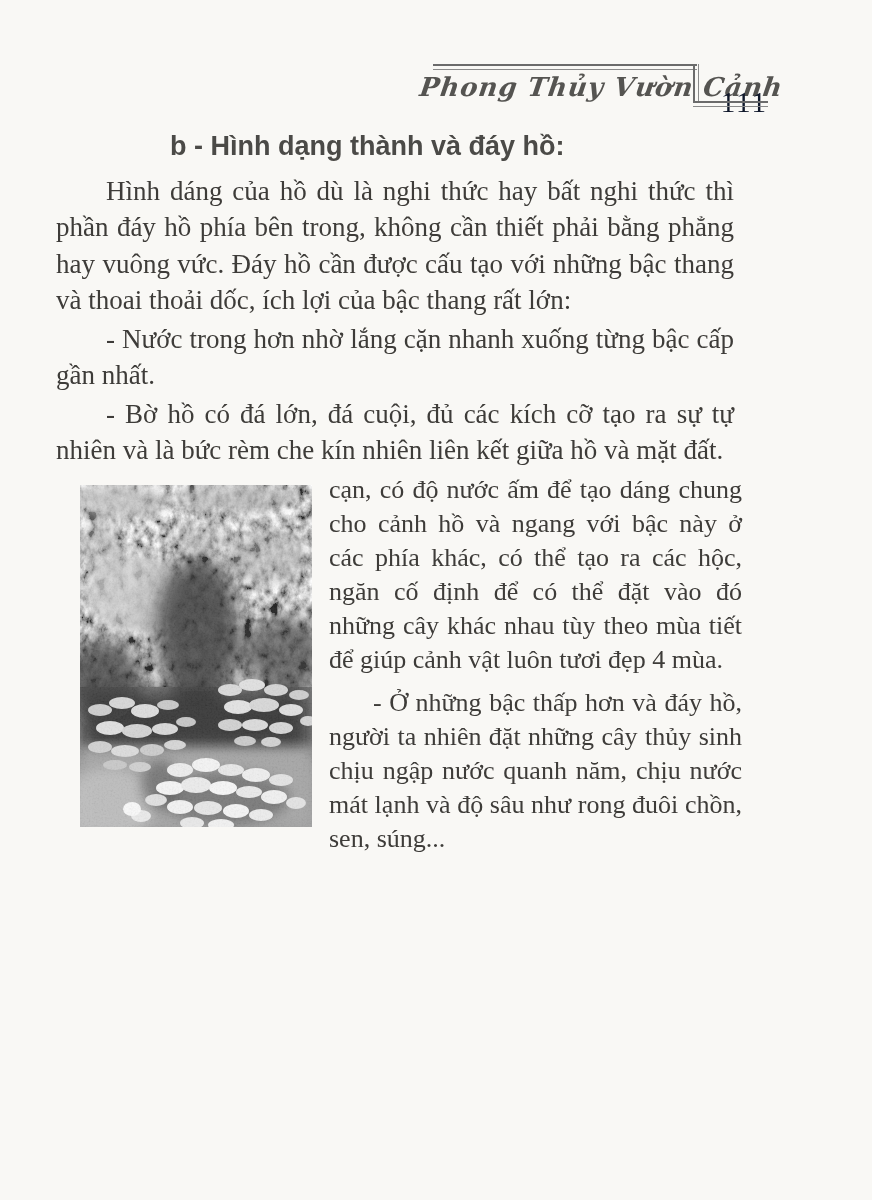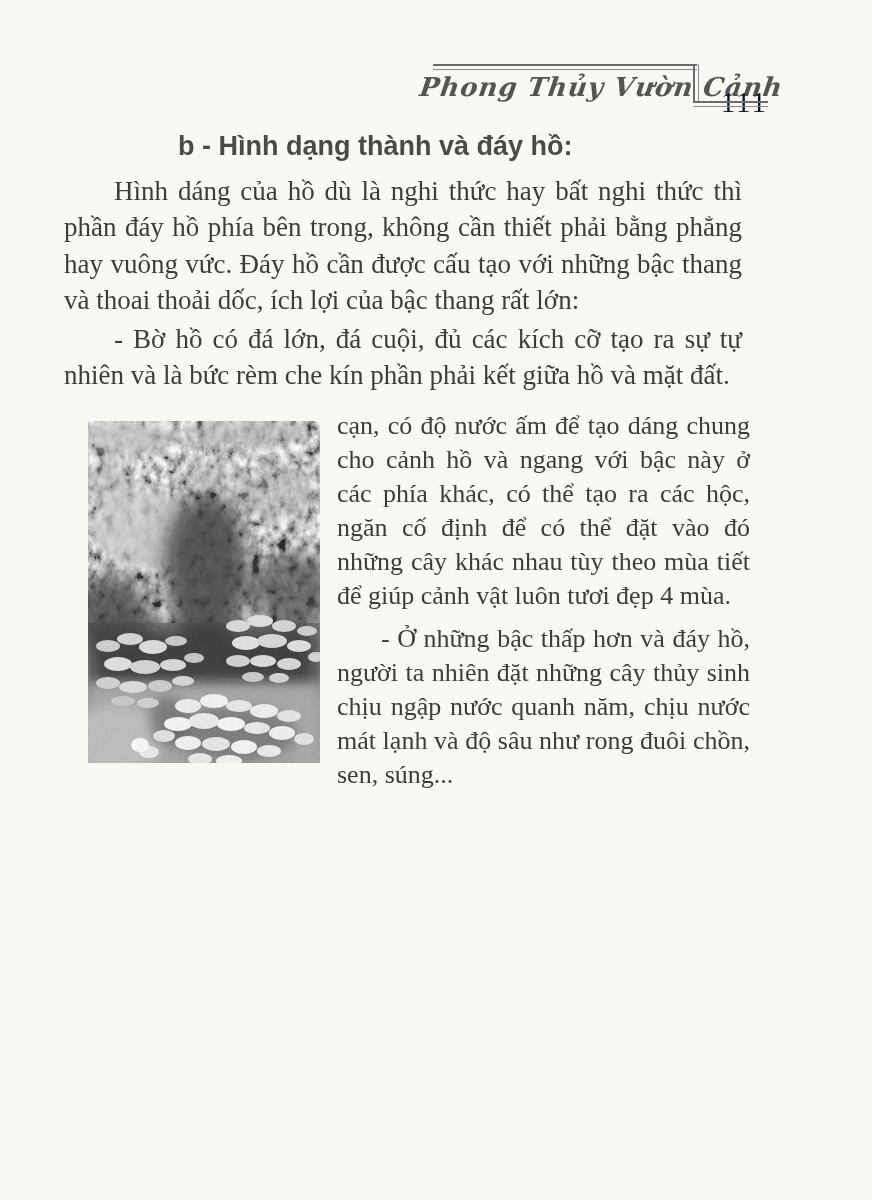--- a/index.html
+++ b/index.html
@@ -34,34 +34,34 @@
     transform:skewX(-8deg);
     white-space:nowrap;
   }
   .pagenum{
     position:absolute;left:700px;top:86px;width:68px;
     text-align:right;font-size:29px;color:#0f172a;
     letter-spacing:2px;
   }
   
   .content{
-    position:absolute;left:56px;top:128px;width:694px;
+    position:absolute;left:48px;top:128px;width:694px;
     font-size:27px;line-height:36.5px;
     text-align:justify;
   }
   .heading{
     margin:0 0 8px 0;padding-left:122px;
     font-family:"Liberation Sans","DejaVu Sans",sans-serif;
     font-weight:700;font-size:27px;letter-spacing:0px;
     color:#4b4a47;
     text-align:left;
   }
   .content p{margin:2px 8px 0;text-indent:50px;}
   
-  .wrapblock{display:flex;margin-top:11px;}
+  .wrapblock{display:flex;margin-top:0;}
   .photo{
     flex:none;width:232px;height:342px;
     margin:16px 0 0 32px;padding:0;
   }
   .photo svg{display:block;width:232px;height:342px;}
   .rightcol{
     width:413px;margin-left:17px;padding-top:4px;
     font-size:26px;line-height:34px;text-align:justify;
   }
   .rightcol p.cont{margin:0;text-indent:0;}
@@ -75,21 +75,22 @@
   <div class="hrule"></div>
   <div class="vrule"></div>
   <div class="booktitle">Phong Thủy Vườn Cảnh</div>
   <div class="pagenum">111</div>
   <div class="numrule"></div>
 
   <div class="content">
     <h1 class="heading">b - Hình dạng thành và đáy hồ:</h1>
 
     <p>Hình dáng của hồ dù là nghi thức hay bất nghi thức thì phần đáy hồ phía bên trong, không cần thiết phải bằng phẳng hay vuông vức. Đáy hồ cần được cấu tạo với những bậc thang và thoai thoải dốc, ích lợi của bậc thang rất lớn:</p>
-    <p>- Bờ hồ có đá lớn, đá cuội, đủ các kích cỡ tạo ra sự tự nhiên và là bức rèm che kín phần phải kết giữa hồ và mặt đất.</p>
+    <p>- Nước trong hơn nhờ lắng cặn nhanh xuống từng bậc cấp gần nhất.</p>
+    <p>- Bờ hồ có đá lớn, đá cuội, đủ các kích cỡ tạo ra sự tự nhiên và là bức rèm che kín nhiên liên kết giữa hồ và mặt đất.</p>
 
     <div class="wrapblock">
 
       <figure class="photo" role="img" aria-label="Black-and-white photograph of a pond with clusters of water-lily pads below dense foliage">
         <svg viewBox="0 0 232 342" preserveAspectRatio="none">
           <defs>
             <filter id="folTex" x="-5%" y="-5%" width="110%" height="110%">
               <feTurbulence type="fractalNoise" baseFrequency="0.11 0.085" numOctaves="4" seed="7" stitchTiles="stitch"></feTurbulence>
               <feColorMatrix type="matrix" values="1.1 1.1 1.1 0 -1.15  1.1 1.1 1.1 0 -1.15  1.1 1.1 1.1 0 -1.15  0 0 0 0 1"></feColorMatrix>
             </filter>

